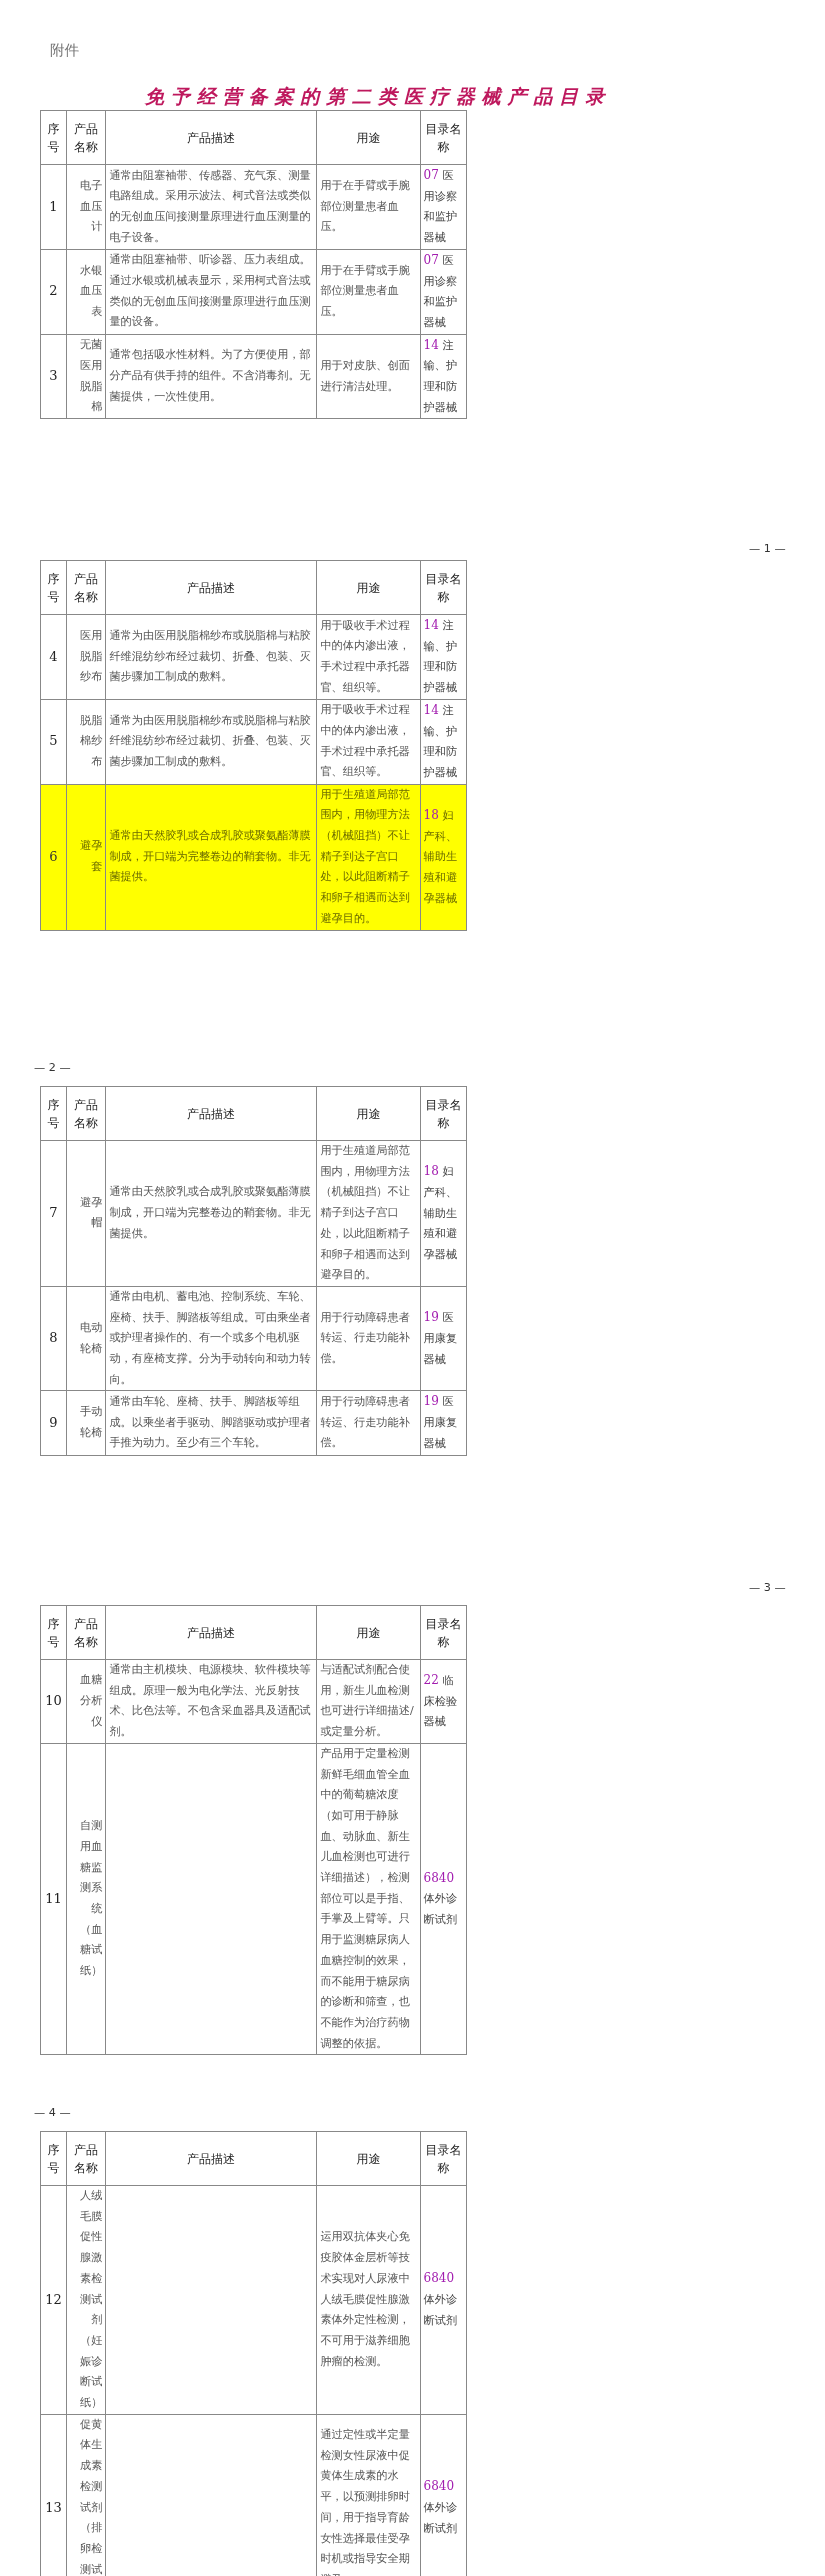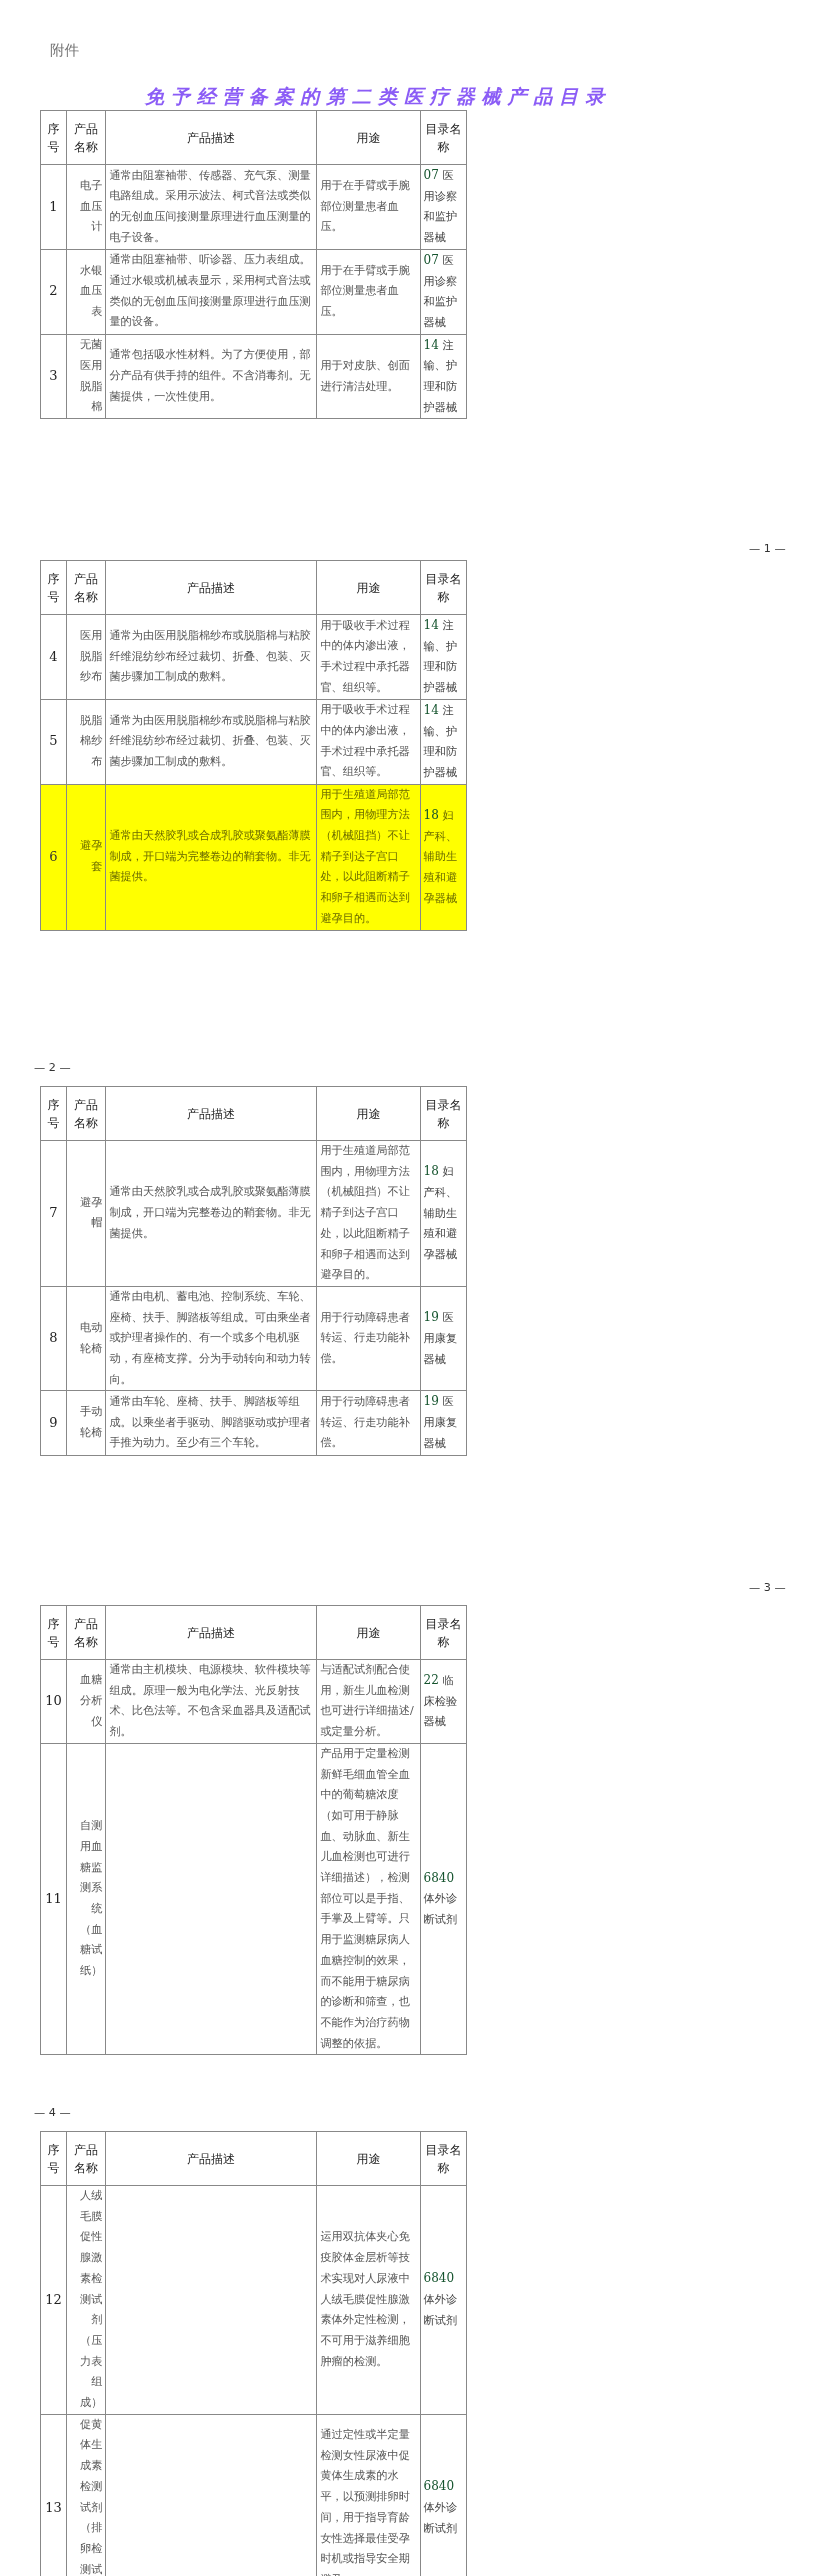--- a/index.html
+++ b/index.html
@@ -11,21 +11,21 @@
       color: #3a3a3a;
       overflow: hidden;
     }
     .attachment {
       position: absolute; left: 50px; top: 41px;
       font-family: "DejaVu Sans", sans-serif; font-size: 14.6px; color: #737373;
     }
     .doc-title {
       position: absolute; left: 0; top: 84px; width: 756px; text-align: center;
       font-family: "DejaVu Serif", serif; font-size: 19px; font-style: italic;
-      letter-spacing: 6.9px; color: #8b5cf6; font-weight: bold;
+      letter-spacing: 6.9px; color: #be185d; font-weight: bold;
     }
     table.catalog {
       position: absolute; left: 12px; width: 427px;
       border-collapse: collapse; table-layout: fixed;
     }
     table.catalog { width: 427px; margin-left: 28px; }
     .catalog col.c-no { width: 26px; }
     .catalog col.c-name { width: 39px; }
     .catalog col.c-desc { width: 211px; }
     .catalog col.c-use { width: 104px; }
@@ -39,21 +39,21 @@
       font-family: "DejaVu Sans", sans-serif; font-weight: normal;
       font-size: 12px; color: #222; text-align: center; line-height: 18px;
       height: 53px;
     }
     .catalog td {
       font-size: 11.2px; line-height: 20.7px; color: #555;
     }
     .catalog td.no { text-align: center; font-size: 13px; color: #222; padding: 0; }
     .catalog td.name { text-align: right; padding: 0 2.6px; }
     .catalog td.cat { color: #444; padding: 0 2.6px; }
-    .catalog td.cat .code { color: #14532d; font-size: 12px; }
+    .catalog td.cat .code { color: #a21caf; font-size: 12px; }
     .catalog tr.highlight td { background: #ffff00; color: #6b6b00; }
     .catalog tr.highlight td.no { color: #333; }
     .page-num {
       position: absolute; font-family: "DejaVu Sans", sans-serif;
       font-size: 11.2px; color: #333;
     }
   </style>
 </head>
 <body>
 
@@ -242,21 +242,21 @@
     <th>序号</th>
     <th>产品名称</th>
     <th>产品描述</th>
     <th>用途</th>
     <th>目录名称</th>
   </tr>
     </thead>
   <tbody>
       <tr>
         <td class="no">12</td>
-        <td class="name">人绒毛膜促性腺激素检测试剂（压力表组成）</td>
+        <td class="name">人绒毛膜促性腺激素检测试剂（妊娠诊断试纸）</td>
         <td class="desc"></td>
         <td class="use">运用双抗体夹心免疫胶体金层析等技术实现对人尿液中人绒毛膜促性腺激素体外定性检测，不可用于滋养细胞肿瘤的检测。</td>
         <td class="cat"><span class="code">6840</span> <span>体外诊断试剂</span></td>
       </tr>
       <tr>
         <td class="no">13</td>
         <td class="name">促黄体生成素检测试剂（排卵检测试纸）</td>
         <td class="desc"></td>
         <td class="use">通过定性或半定量检测女性尿液中促黄体生成素的水平，以预测排卵时间，用于指导育龄女性选择最佳受孕时机或指导安全期避孕。</td>
         <td class="cat"><span class="code">6840</span> <span>体外诊断试剂</span></td>

